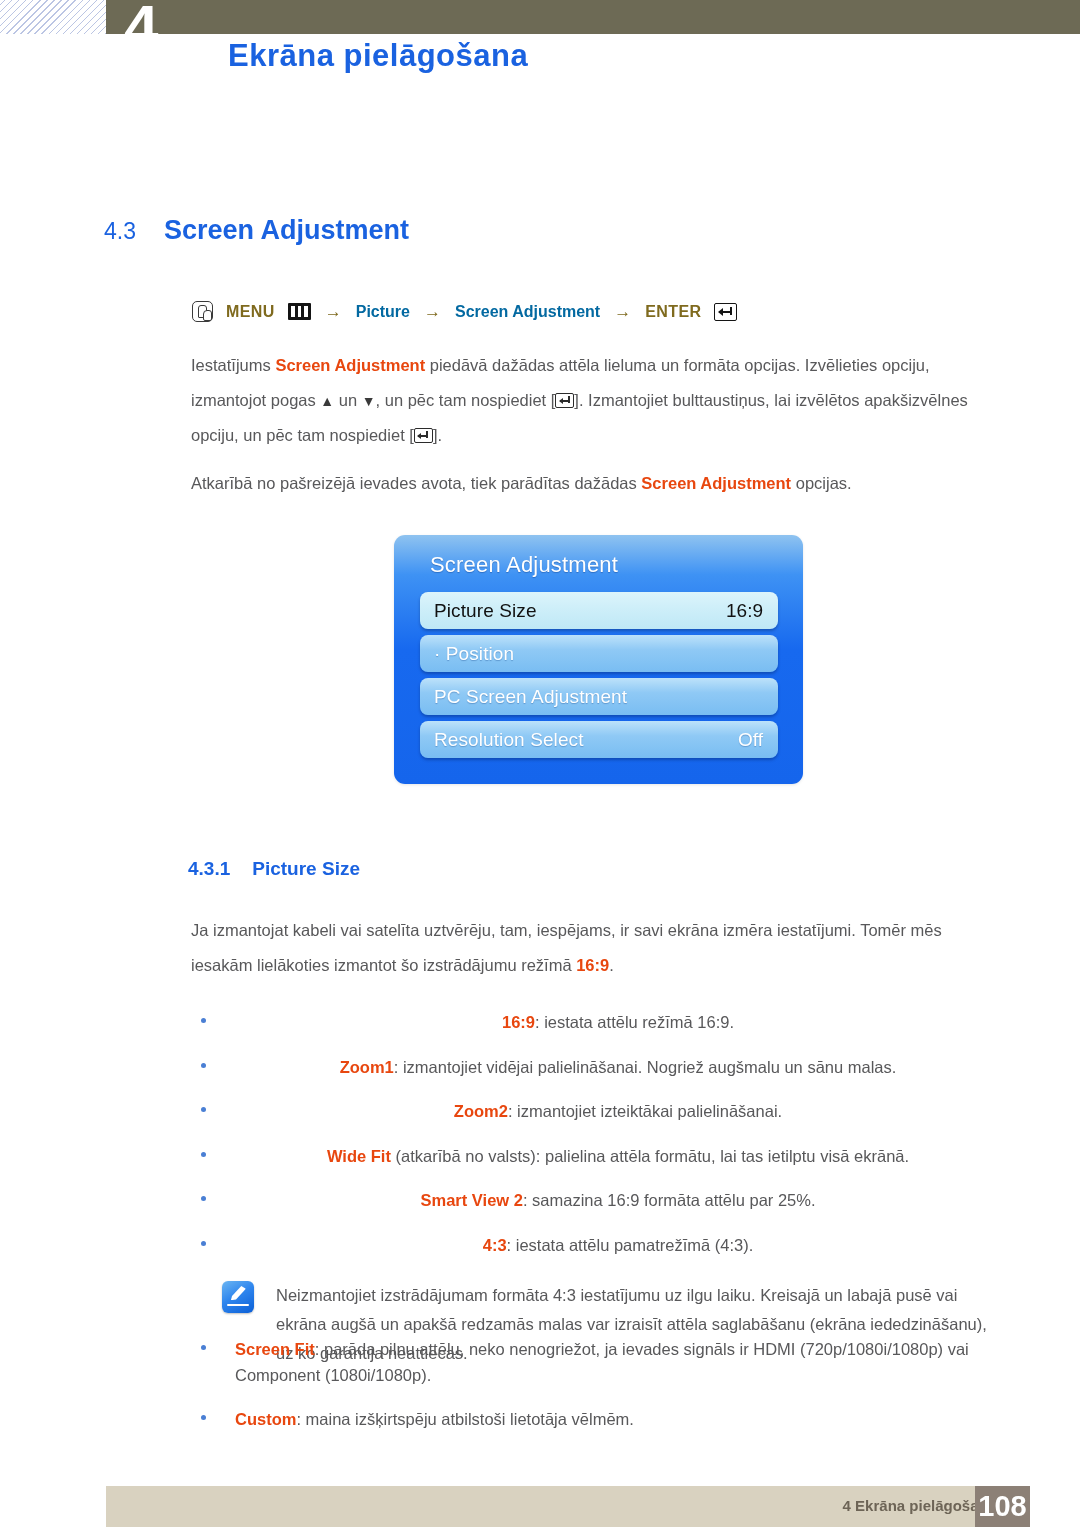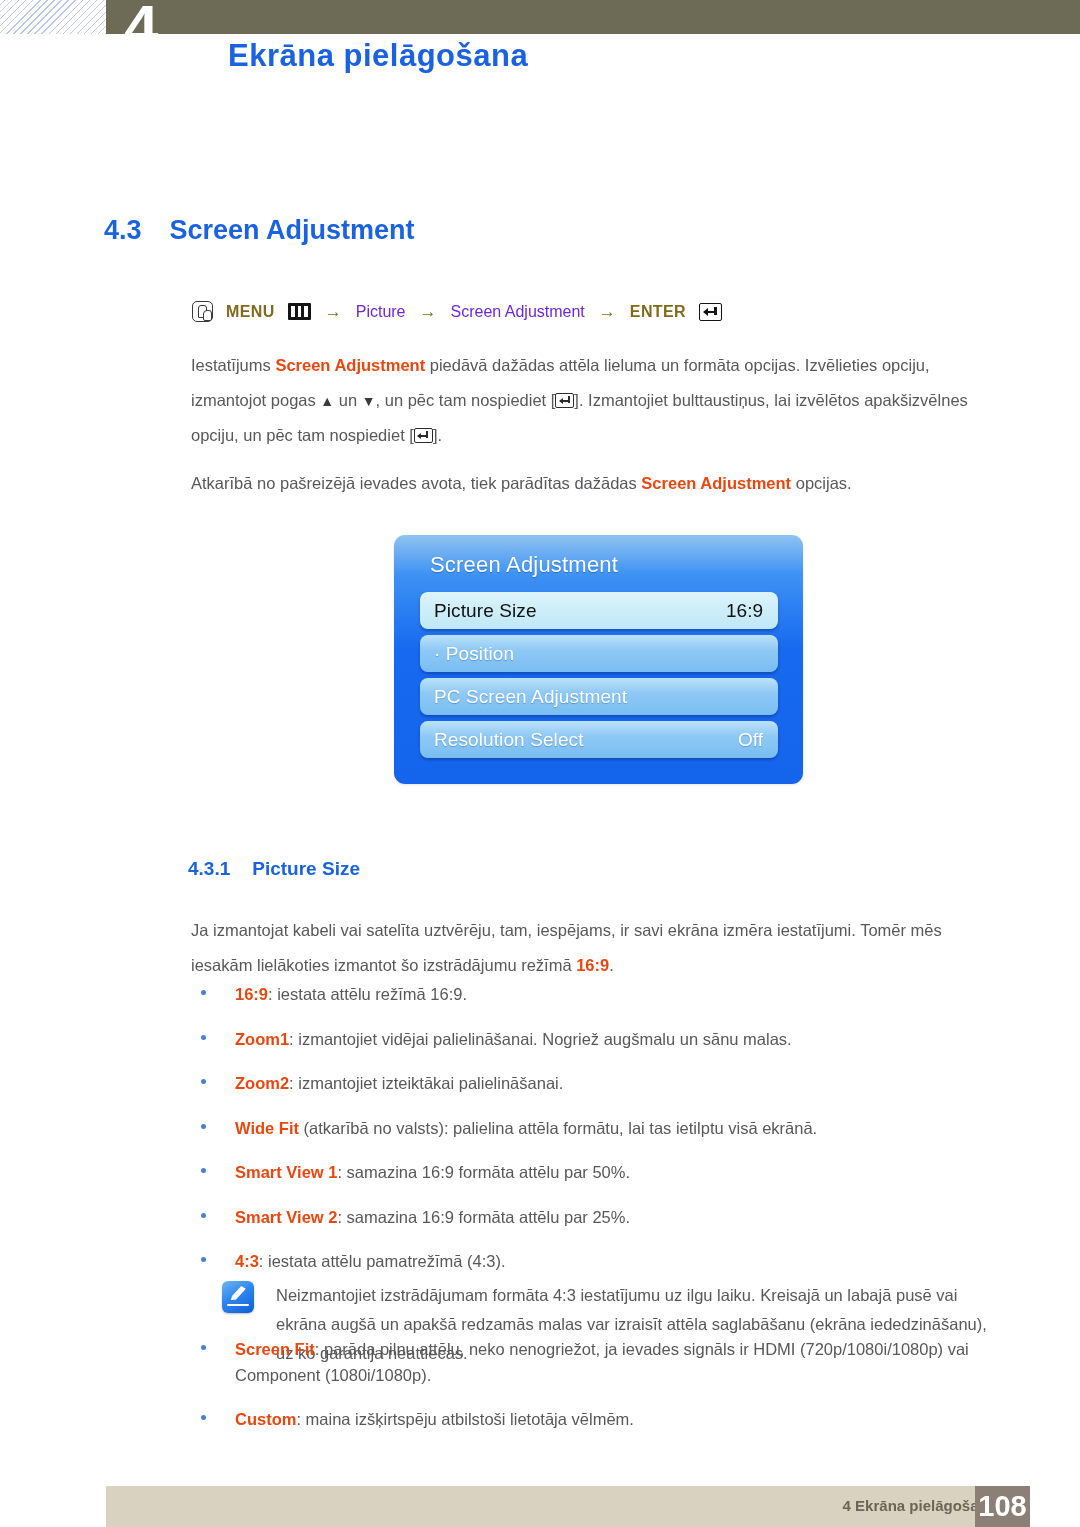--- a/index.html
+++ b/index.html
@@ -35,21 +35,21 @@
     position:absolute; left:228px; top:38px;
     font-size:31px; font-weight:bold; letter-spacing:0.5px;
     color:#1a62e0;
   }
 
   
   .h2-row {
     position:absolute; left:104px; top:215px;
     display:flex; align-items:baseline; gap:28px;
   }
-  .h2-num { font-size:27px; font-weight:bold; color:#1a62e0; }
+  .h2-num { font-size:23px; font-weight:normal; color:#1a62e0; }
   .h2-text { font-size:27px; font-weight:bold; color:#1a62e0; }
 
   .h3-row {
     position:absolute; left:188px; top:858px;
     display:flex; align-items:baseline; gap:22px;
   }
   .h3-num { font-size:19px; font-weight:bold; color:#1a62e0; }
   .h3-text { font-size:19px; font-weight:bold; color:#1a62e0; }
 
   
@@ -67,21 +67,21 @@
     content:""; position:absolute; left:4.5px; top:3px;
     width:7px; height:11px; border:1.4px solid #3a3a3a;
     border-radius:3px 3px 1px 1px; background:#fff;
   }
   .icon-hand::after {
     content:""; position:absolute; left:10px; top:8px;
     width:7px; height:9px; border:1.4px solid #3a3a3a;
     border-radius:4px 3px 2px 2px; background:#fff;
   }
   .mp-olive { color:#7f6a1e; letter-spacing:0.4px; }
-  .mp-orange { color:#6d28d9; font-weight:normal;text-align:right; }
+  .mp-orange { color:#0369a1; font-weight:bold;text-align:right; }
   .mp-arrow { color:#7f6a1e; font-size:17px; font-weight:normal; padding:0 1px; }
   .icon-menubars {
     display:inline-block; width:23px; height:17px;
     background:#141414; position:relative; flex:none; border-radius:1px;
   }
   .icon-menubars::before {
     content:""; position:absolute; left:3px; top:3px;
     width:17px; height:11px;
     background:
       linear-gradient(to right,
@@ -293,35 +293,32 @@
 
   <div class="h3-row">
     <span class="h3-num">4.3.1</span>
     <span class="h3-text">Picture Size</span>
   </div>
 
   <div class="body-block p3">
     <span>Ja izmantojat kabeli vai satelīta uztvērēju, tam, iespējams, ir savi ekrāna izmēra iestatījumi. Tomēr mēs iesakām lielākoties izmantot šo izstrādājumu režīmā </span><span class="hl">16:9</span><span>.</span>
   </div>
 
-  <div class="bullets" style="top:982px;">
+  <div class="bullets" style="top:1010px;text-align:center;">
     <div class="bl">
       <b>16:9</b><span>: iestata attēlu režīmā 16:9.</span>
     </div>
     <div class="bl">
       <b>Zoom1</b><span>: izmantojiet vidējai palielināšanai. Nogriež augšmalu un sānu malas.</span>
     </div>
     <div class="bl">
       <b>Zoom2</b><span>: izmantojiet izteiktākai palielināšanai.</span>
     </div>
     <div class="bl">
       <b>Wide Fit</b><span> (atkarībā no valsts): palielina attēla formātu, lai tas ietilptu visā ekrānā.</span>
-    </div>
-    <div class="bl">
-      <b>Smart View 1</b><span>: samazina 16:9 formāta attēlu par 50%.</span>
     </div>
     <div class="bl">
       <b>Smart View 2</b><span>: samazina 16:9 formāta attēlu par 25%.</span>
     </div>
     <div class="bl">
       <b>4:3</b><span>: iestata attēlu pamatrežīmā (4:3).</span>
     </div>
   </div>
 
   <div class="note" style="top:1281px;">

